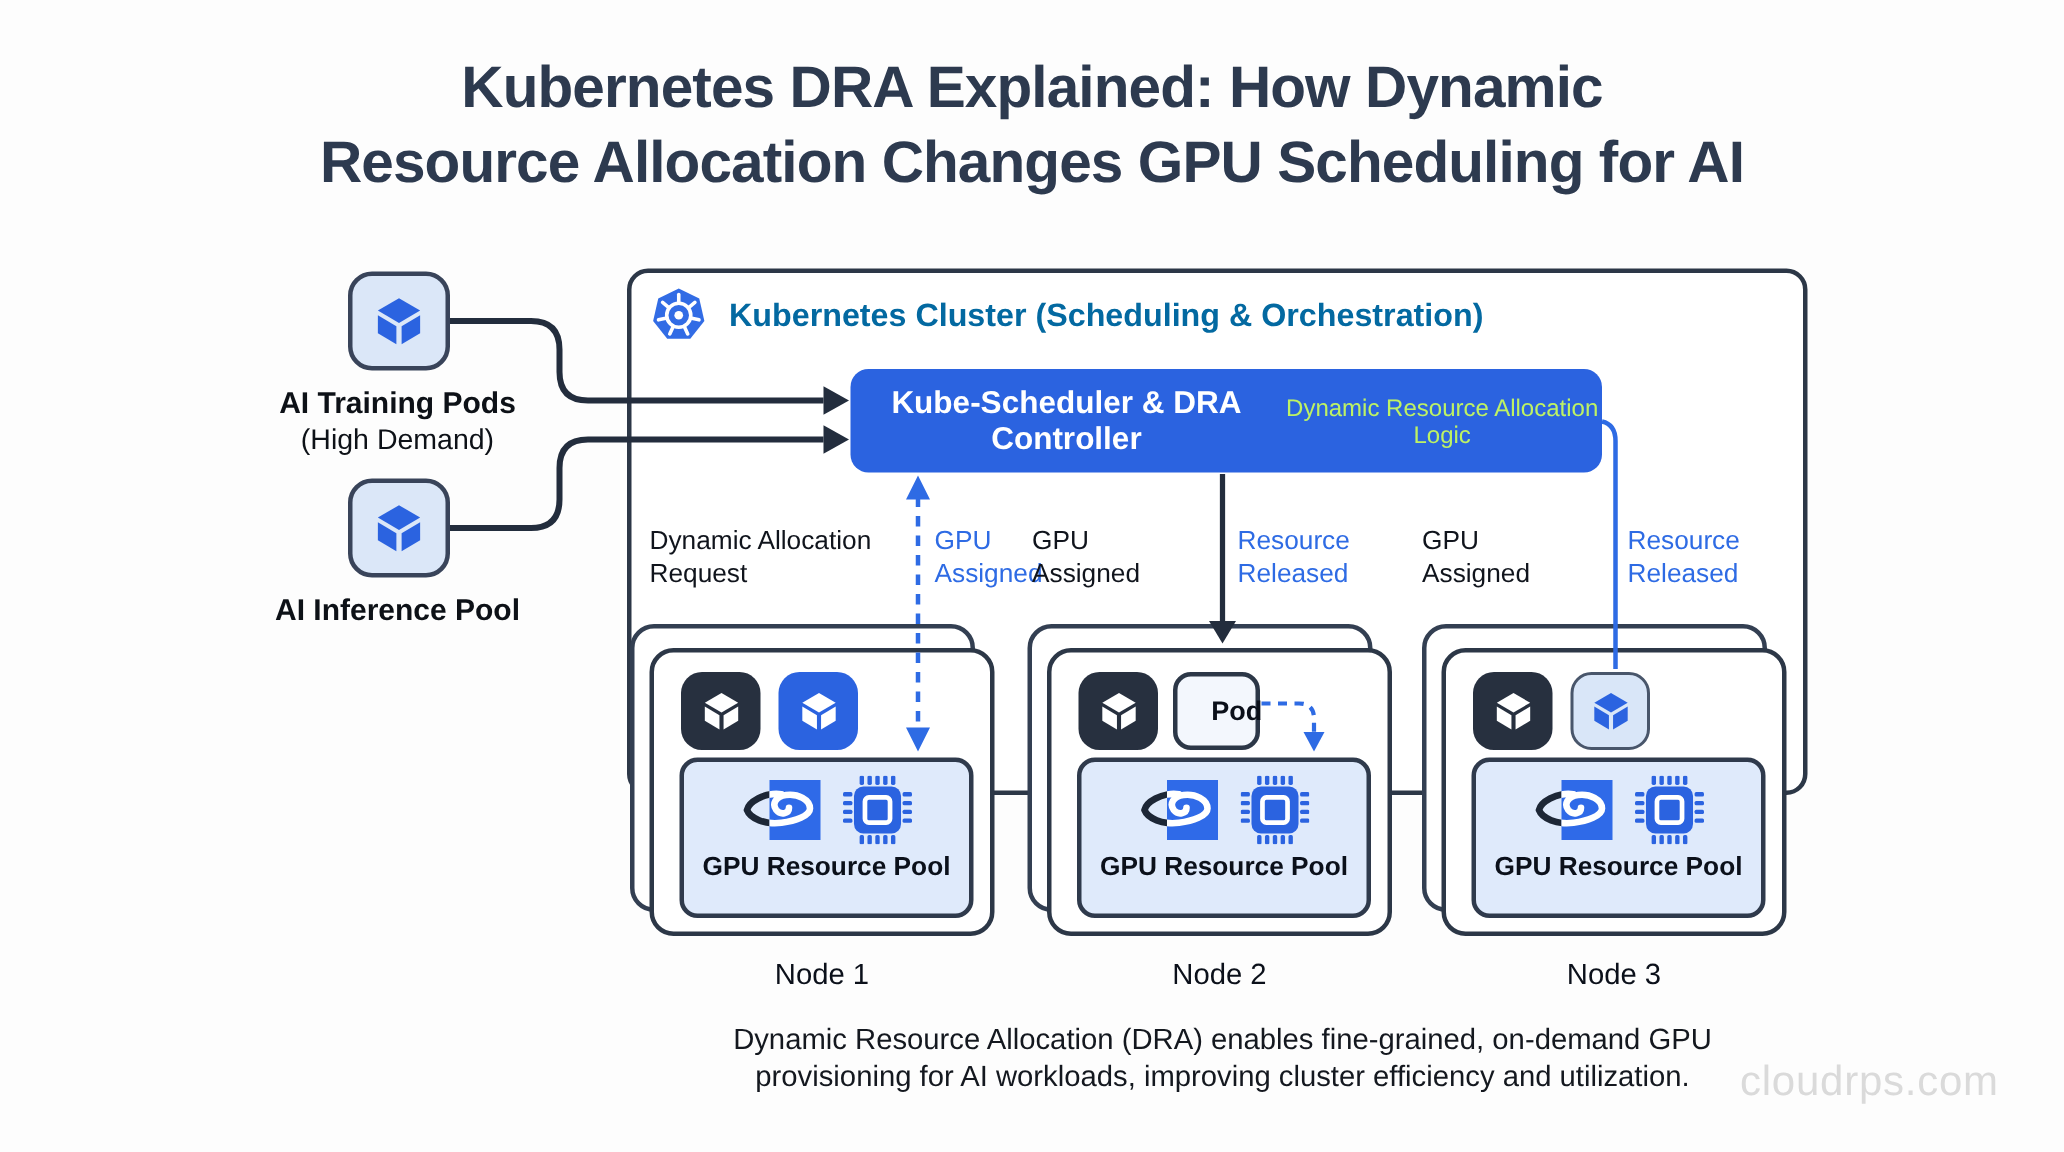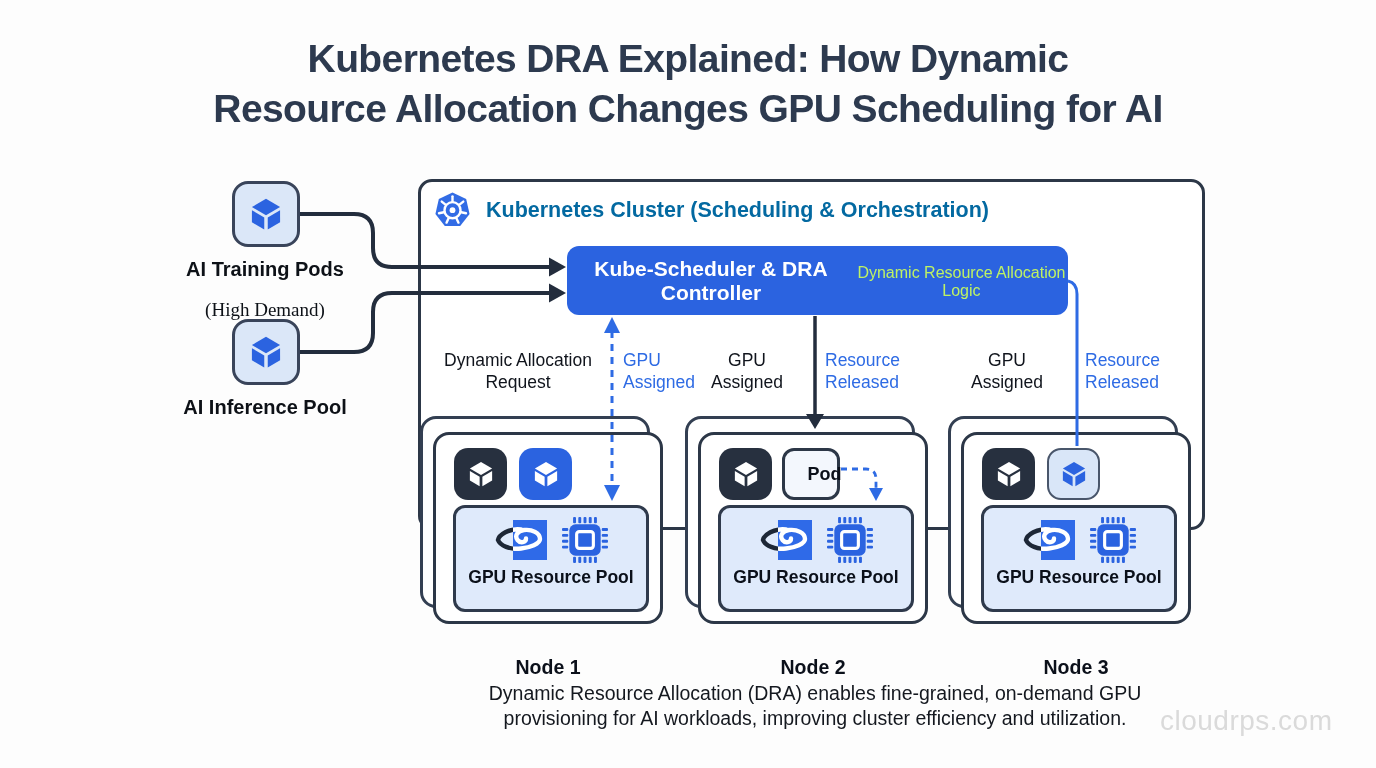--- a/index.html
+++ b/index.html
@@ -21,21 +21,21 @@
   
   .pod-tile{
     width:68px; height:66px; border-radius:16px;
     background:var(--light-blue-bg,#dbe7f8); border:3px solid #39445a;
     display:flex; align-items:center; justify-content:center;
     box-sizing:border-box;
   }
   .pod-tile svg{width:38px; height:38px; color:var(--accent-blue,#2f6ae8);}
   .pod-caption{width:260px; text-align:center; color:#0d1117; line-height:1.2;}
   .pod-caption .pod-name{font-size:20px; font-weight:700;}
-  .pod-caption .pod-demand{font-size:19px; font-weight:400; margin-top:18px;font-family:Liberation Serif, serif;}
+  .pod-caption .pod-demand{font-size:19px; font-weight:400; margin-top:2px;}
 
   
   .cluster{
     left:418px; top:179px; width:787px; height:351px;
     border:3.5px solid #2c3747; border-radius:14px; background:#ffffff;
     box-sizing:border-box;
   }
   .cluster-header{left:432px; top:190px; display:flex; align-items:center; gap:13px;}
   .cluster-header svg{width:41px; height:41px;}
   .cluster-title{font-size:21.5px; font-weight:700; color:#0369a1;}
@@ -44,21 +44,21 @@
     left:567px; top:246px; width:501px; height:69px;
     background:var(--accent-blue,#2b63e0); border-radius:12px;
     display:flex; align-items:center; justify-content:center;
     color:#fff; text-align:center;
   }
   .scheduler-title{font-size:21px; font-weight:700;}
   .scheduler-sub{font-size:16px; font-weight:400; color:#bef264; margin-top:2px;}
 
   
   .flow-label{font-size:17.5px; line-height:1.26; font-weight:500; top:349px;}
-  .fl-left{color:#10141c; text-align:center;}
+  .fl-left{color:#10141c; text-align:left;}
   .fl-right{color:var(--label-blue,#2e6be4); text-align:left;}
 
   
   .node-back{
     width:230px; height:192px; background:#fff;
     border:3.5px solid #333f52; border-radius:16px; box-sizing:border-box;
   }
   .node-front{
     width:230px; height:192px; background:#fff;
     border:3.5px solid #2c3747; border-radius:16px; box-sizing:border-box;
@@ -79,21 +79,21 @@
   }
   .gpu-pool{
     position:absolute; left:17px; top:70px; width:196px; height:107px;
     background:#dfeafb; border:3px solid #2f3a4c; border-radius:12px;
     box-sizing:border-box; display:flex; flex-direction:column; align-items:center;
   }
   .pool-icons{display:flex; align-items:center; gap:13px; margin-top:8px; height:48px;}
   .pool-icons .nv{width:55px; height:44px;}
   .pool-icons .chip{width:46px; height:46px; color:var(--accent-blue,#2f6ae8);}
   .pool-label{font-size:17.5px; font-weight:700; color:#0b101a; margin-top:3px;}
-  .node-label{width:230px; top:656px; text-align:center; font-size:19.5px; font-weight:700; color:#0b101a;}
+  .node-label{width:230px; top:639px; text-align:center; font-size:19.5px; font-weight:400; color:#0b101a;}
 
   
   .caption{
     left:465px; top:681px; width:700px; text-align:center;
     font-size:19.5px; color:#14181f; line-height:1.3;
   }
   .watermark{
     left:1160px; top:705px; font-size:28px; color:#dadada; letter-spacing:0.5px; font-weight:400;
   }
 

